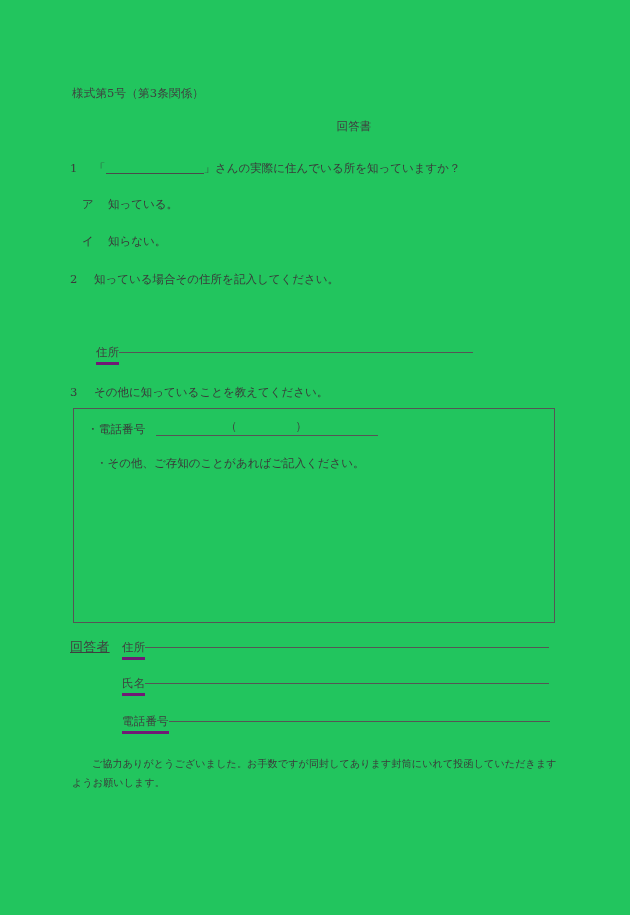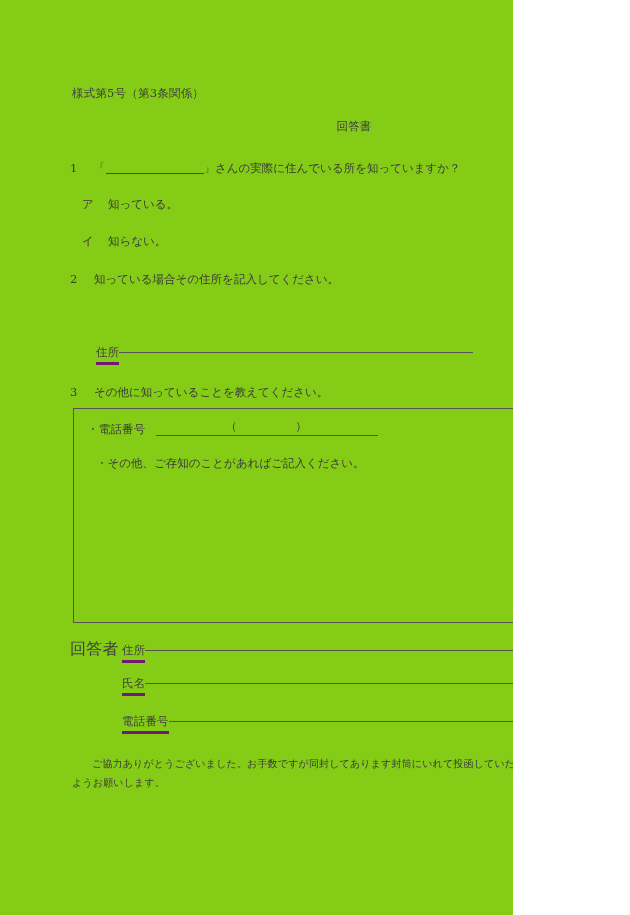--- a/index.html
+++ b/index.html
@@ -7,23 +7,23 @@
     margin: 0;
     padding: 0;
     background: #ffffff;
   }
   body {
     font-family: "DejaVu Serif", "Liberation Serif", serif;
     color: #3a3a3a;
   }
   #page {
     position: relative;
-    width: 513px;
+    width: 630px;
     height: 915px;
-    background: #84cc16;
+    background: #22c55e;
     overflow: hidden;
     box-sizing: border-box;
   }
 
   
   .abs { position: absolute; }
   .t {
     font-size: 11.5px;
     line-height: 1.5;
     letter-spacing: 0.2px;
@@ -116,21 +116,22 @@
     top: -1px;
     font-size: 11.5px;
     color: #3f3f3f;
   }
 
   
   .resp-row { display: flex; align-items: baseline; }
   .resp-head {
     width: 52px;
     flex: 0 0 52px;
-    font-size: 16px;
+    font-size: 13px;
+    text-decoration: underline;
   }
 
   
   #closing {
     left: 72px;
     top: 755px;
     width: 486px;
     font-size: 10px;
     line-height: 1.85;
     letter-spacing: 0.15px;

